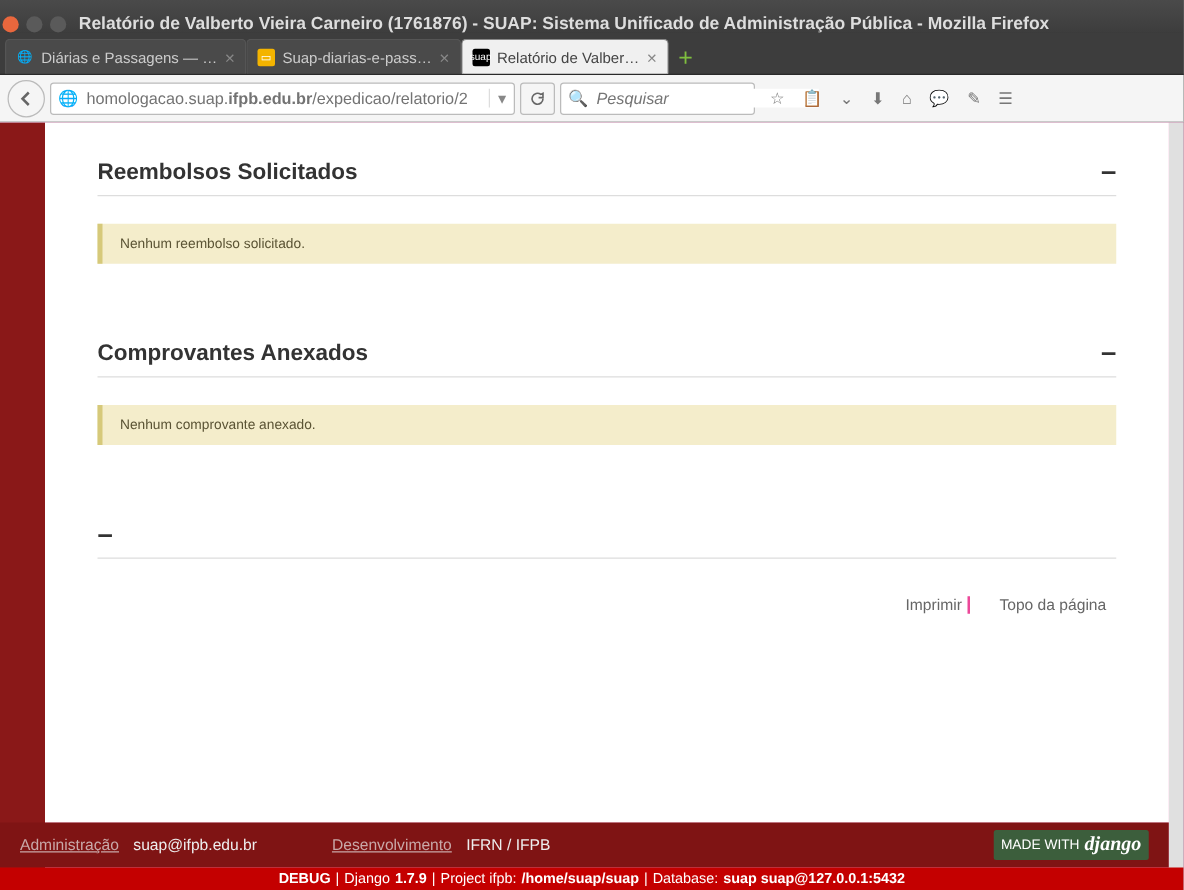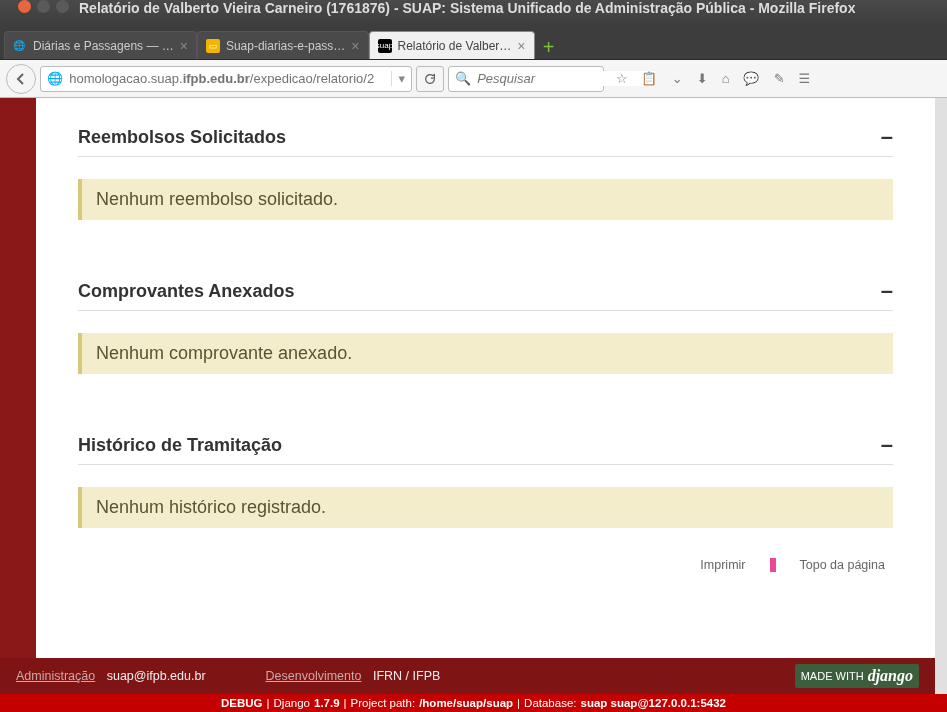--- a/index.html
+++ b/index.html
@@ -1,19 +1,19 @@
 <!DOCTYPE html>
 <html><head>
   <meta charset="utf-8">
   <style>
     * { box-sizing: border-box; margin: 0; padding: 0; }
     body { font-family: "Segoe UI", Arial, sans-serif; font-size: 13px; background: #3a3a3a; width: 947px; height: 712px; overflow: hidden; }
 
     
-    .titlebar { height: 26px; background: linear-gradient(#4a4a4a,#3d3d3d); display: flex; align-items: flex-start; padding: 0 18px; }
+    .titlebar { height: 26px; background: linear-gradient(#4a4a4a,#3d3d3d); display: flex; align-items: flex-end; padding: 0 2px; }
     .win-btns { display: flex; gap: 6px; margin-right: 10px; }
     .win-btn { width: 13px; height: 13px; border-radius: 50%; background: #5a5a5a; }
     .win-btn.close { background: #e9673d; }
     .titlebar .title { color: #ddd; font-weight: bold; font-size: 14px; white-space: nowrap; overflow: hidden; }
 
     
     .tabs { height: 34px; background: #3d3d3d; display: flex; align-items: flex-end; padding: 0 4px; gap: 0; border-bottom: 1px solid #2a2a2a; }
     .tab { height: 28px; padding: 0 8px; display: flex; align-items: center; gap: 6px; color: #ccc; font-size: 12px; border-radius: 4px 4px 0 0; max-width: 200px; }
     .tab.inactive { background: #4a4a4a; border: 1px solid #555; border-bottom: none; }
     .tab.active { background: #f0f0f0; color: #444; border: 1px solid #888; border-bottom: none; }
@@ -39,25 +39,25 @@
     
     .viewport { position: relative; height: calc(712px - 26px - 34px - 38px); overflow: hidden; background: #f9a8d4; }
     .sidebar-red { position: absolute; left: 0; top: 0; bottom: 0; width: 36px; background: #8a1818; }
     .page { position: absolute; left: 36px; right: 12px; top: 0; background: #fff; height: 560px; padding: 28px 42px 10px 42px; }
     .scrollbar-v { position: absolute; right: 0; top: 0; bottom: 0; width: 12px; background: #e0e0e0; }
 
     .section { margin-bottom: 60px; }
     .sec-header { display: flex; justify-content: space-between; align-items: center; border-bottom: 1px solid #ddd; padding-bottom: 8px; margin-bottom: 22px; }
     .sec-header h2 { font-size: 18px; font-weight: 600; color: #333; }
     .sec-toggle { font-size: 22px; font-weight: bold; color: #333; cursor: pointer; line-height: 1; }
-    .notice { background: #f4edcb; border-left: 4px solid #d6c97a; padding: 10px 14px; color: #5a5334; font-size: 18px; }
+    .notice { background: #f4edcb; border-left: 4px solid #d6c97a; padding: 10px 14px; color: #5a5334; font-size: 11px; }
 
     .page-actions { display: flex; justify-content: flex-end; gap: 16px; margin-top: 30px; }
     .page-actions a { color: #666; font-size: 12.5px; text-decoration: none; padding: 0 8px; }
-    .page-actions a:first-child { border-right: 6px solid #ec4899; padding-right: 24px; }
+    .page-actions a:first-child { border-right: 2px solid #ec4899; padding-right: 4px; }
 
     
     .footer-app { position: absolute; left: 0; right: 12px; bottom: 18px; height: 36px; background: #7f1414; color: #ddd; display: flex; align-items: center; padding: 0 16px; font-size: 12.5px; }
     .footer-app .col { margin-right: 60px; }
     .footer-app .subtle { color: #c9a8a8; margin-right: 8px; text-decoration: underline; }
     .footer-app .link { color: #eee; }
     .django-badge { margin-left: auto; background: #3c5e3c; color: #fff; padding: 3px 6px; font-size: 11px; border-radius: 2px; display: inline-flex; align-items: center; gap: 4px; }
     .django-badge b { font-family: Georgia, serif; font-size: 16px; font-style: italic; font-weight: bold; }
 
     .debug-bar { position: absolute; left: 0; right: 0; bottom: 0; height: 18px; background: #c40000; color: #fff; font-size: 11.5px; display: flex; align-items: center; justify-content: center; gap: 4px; }
@@ -147,24 +147,22 @@
     <div class="section">
       <div class="sec-header">
         <h2>Comprovantes Anexados</h2>
         <span class="sec-toggle">–</span>
       </div>
       <div class="notice">Nenhum comprovante anexado.</div>
     </div>
 
     <div class="section" style="margin-bottom:20px;">
       <div class="sec-header">
-        <h2>Histórico de Tramitação</h2>
         <span class="sec-toggle">–</span>
       </div>
-      <div class="notice">Nenhum histórico registrado.</div>
     </div>
 
     <div class="page-actions">
       <a href="#">Imprimir</a>
       <a href="#">Topo da página</a>
     </div>
   </div>
 
   <div class="footer-app">
     <div class="col">
@@ -180,19 +178,19 @@
       <b>django</b>
     </span>
   </div>
 
   <div class="debug-bar">
     <b>DEBUG</b>
     <span>|</span>
     <span>Django</span>
     <b>1.7.9</b>
     <span>|</span>
-    <span>Project path:</span>
+    <span>Project ifpb:</span>
     <b>/home/suap/suap</b>
     <span>|</span>
     <span>Database:</span>
     <b>suap suap@127.0.0.1:5432</b>
   </div>
 </div>
 
 </body></html>

